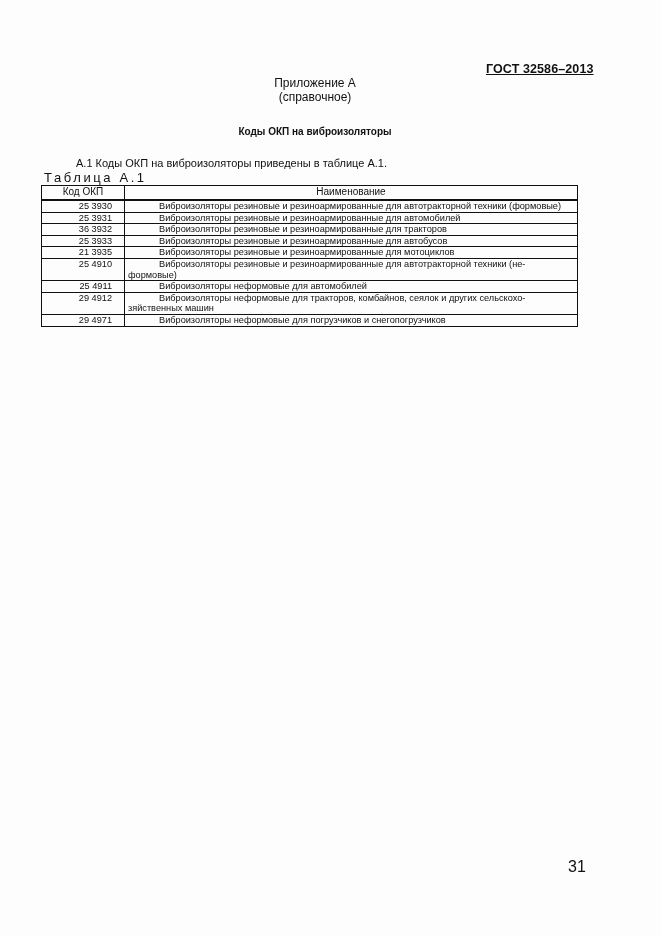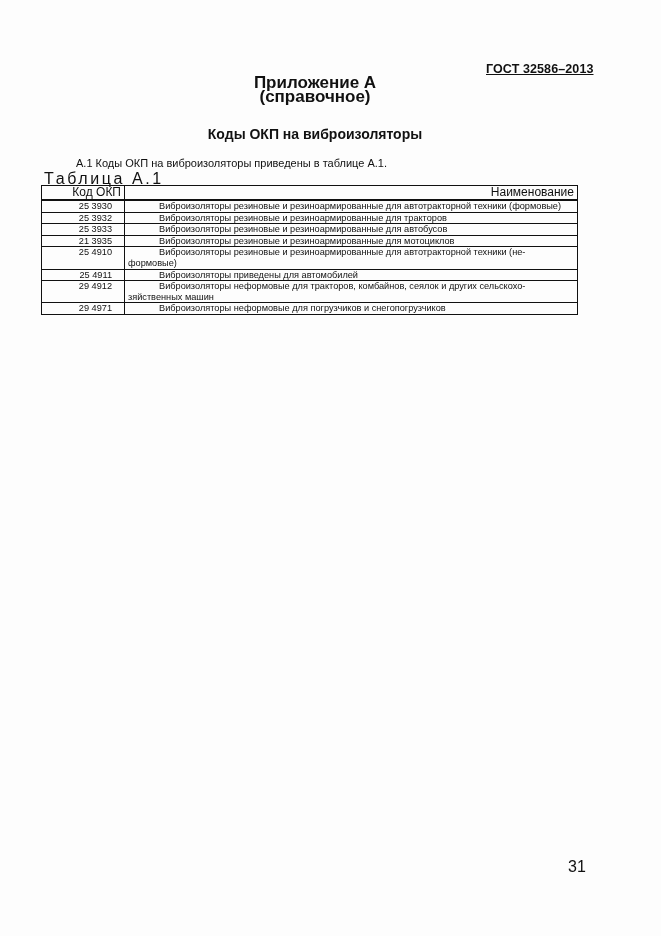--- a/index.html
+++ b/index.html
@@ -23,65 +23,65 @@
       font-weight: bold;
       letter-spacing: 0.1px;
       text-decoration: underline;
     }
     .appendix-block {
       position: absolute;
       left: 0;
       width: 630px;
       top: 76px;
       text-align: center;
-      font-size: 17px;
-      font-weight: bold;
+      font-size: 12px;
+      font-weight: normal;
       line-height: 14px;
     }
     .page-title {
       position: absolute;
       left: 0;
       width: 630px;
       top: 126px;
       text-align: center;
-      font-size: 14px;
+      font-size: 10px;
       font-weight: bold;
     }
     .intro {
       position: absolute;
       left: 76px;
       top: 157px;
       font-size: 11px;
     }
     .table-caption {
       position: absolute;
       left: 44px;
       top: 170px;
-      font-size: 16px;
+      font-size: 13px;
       letter-spacing: 2.6px;
     }
     table.okp {
       position: absolute;
       left: 41px;
       top: 185px;
       width: 537px;
       border-collapse: collapse;
       font-size: 9.2px;
       line-height: 10.6px;
     }
     table.okp th, table.okp td {
       border: 1px solid #111;
       padding: 0 3px;
       vertical-align: top;
     }
     table.okp thead th {
       font-weight: normal;
-      font-size: 12px;
+      font-size: 10px;
       height: 13px;
-      text-align: right;
+      text-align: center;
       vertical-align: middle;
       border-bottom: 2px solid #111;
     }
     table.okp th.code-col { width: 76px; }
     table.okp td.code {
       text-align: right;
       padding-right: 12px;
     }
     table.okp td.name {
       text-indent: 31px;
@@ -117,38 +117,42 @@
       <th class="code-col">Код ОКП</th>
       <th>Наименование</th>
     </tr>
   </thead>
   <tbody>
     <tr>
       <td class="code">25 3930</td>
       <td class="name">Виброизоляторы резиновые и резиноармированные для автотракторной техники (формовые)</td>
     </tr>
     <tr>
-      <td class="code">25 3932</td>
+      <td class="code">25 3931</td>
+      <td class="name">Виброизоляторы резиновые и резиноармированные для автомобилей</td>
+    </tr>
+    <tr>
+      <td class="code">36 3932</td>
       <td class="name">Виброизоляторы резиновые и резиноармированные для тракторов</td>
     </tr>
     <tr>
       <td class="code">25 3933</td>
       <td class="name">Виброизоляторы резиновые и резиноармированные для автобусов</td>
     </tr>
     <tr>
       <td class="code">21 3935</td>
       <td class="name">Виброизоляторы резиновые и резиноармированные для мотоциклов</td>
     </tr>
     <tr>
       <td class="code">25 4910</td>
       <td class="name">Виброизоляторы резиновые и резиноармированные для автотракторной техники (не-формовые)</td>
     </tr>
     <tr>
       <td class="code">25 4911</td>
-      <td class="name">Виброизоляторы приведены для автомобилей</td>
+      <td class="name">Виброизоляторы неформовые для автомобилей</td>
     </tr>
     <tr>
       <td class="code">29 4912</td>
       <td class="name">Виброизоляторы неформовые для тракторов, комбайнов, сеялок и других сельскохо-зяйственных машин</td>
     </tr>
     <tr>
       <td class="code">29 4971</td>
       <td class="name">Виброизоляторы неформовые для погрузчиков и снегопогрузчиков</td>
     </tr>
   </tbody>

